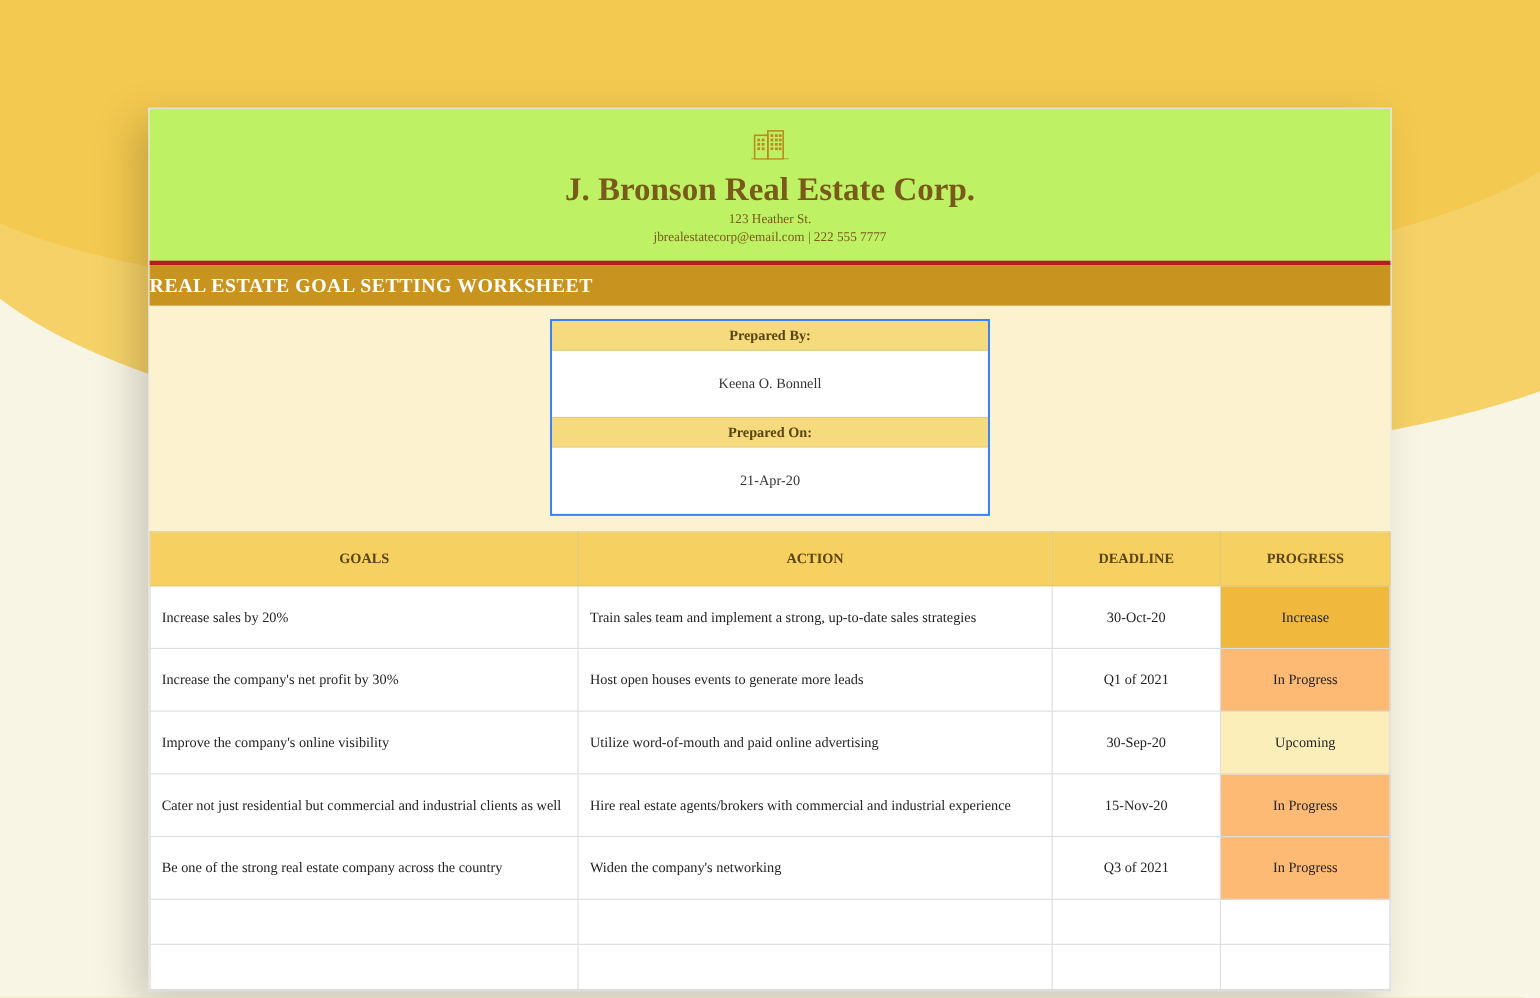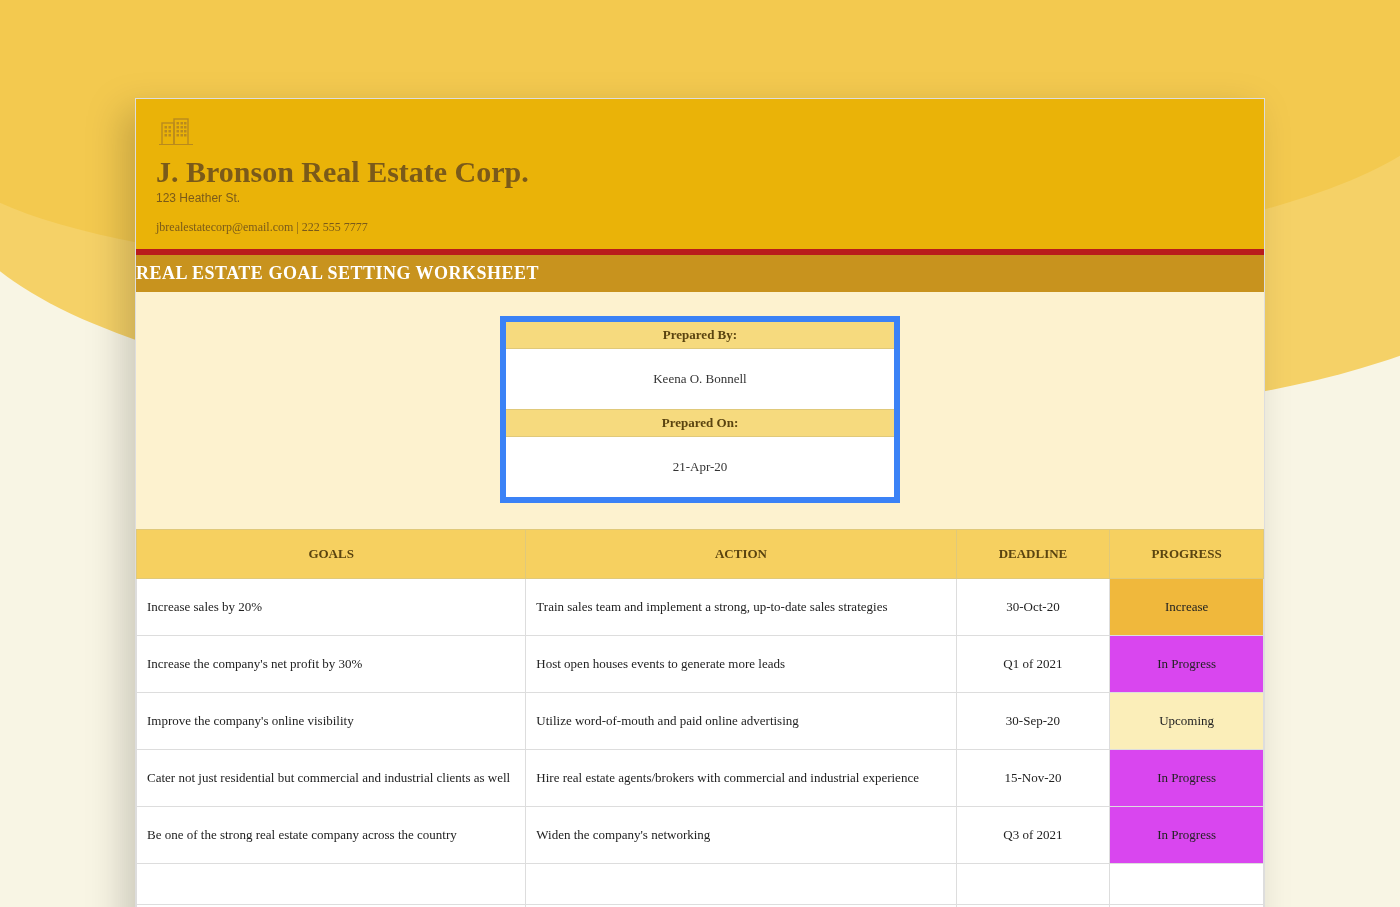--- a/index.html
+++ b/index.html
@@ -13,47 +13,47 @@
 
 .hero{position:relative;z-index:2;padding:50px 90px 0 90px}
 .hero h1{font-family:Arial,sans-serif;font-weight:900;font-size:56px;line-height:1.08;color:#5b5b5b;letter-spacing:0.5px;text-transform:uppercase}
 .hero p{margin-top:28px;font-size:26px;line-height:1.4;color:#5b5b5b;font-weight:500;max-width:600px}
 
 
 .card-wrap{position:relative;z-index:2;margin:48px auto 0;width:1130px;filter:drop-shadow(-12px 12px 18px rgba(0,0,0,0.18))}
 .card{background:#fff;width:100%;border:1px solid #ddd}
 
 
-.letterhead{background:#eab308;padding:18px 20px 14px;text-align:left;border-bottom:6px solid #b91c1c}
+.letterhead{background:#bef264;padding:18px 20px 14px;text-align:center;border-bottom:4px solid #b91c1c}
 .bld-icon{display:inline-block;margin-bottom:6px}
 .letterhead h2{font-family:"Times New Roman",serif;font-weight:700;font-size:30px;color:#7a5a1a}
-.letterhead .addr{font-family:Liberation Sans, sans-serif;font-size:12px;color:#7a5a1a;margin-top:2px}
-.letterhead .contact{font-family:"Times New Roman",serif;font-size:12px;color:#7a5a1a;margin-top:15px}
+.letterhead .addr{font-family:Liberation Serif, serif;font-size:12px;color:#7a5a1a;margin-top:2px}
+.letterhead .contact{font-family:"Times New Roman",serif;font-size:12px;color:#7a5a1a;margin-top:1px}
 
 
 .titlebar{background:#c8931e;color:#fff;text-align:left;font-family:"Times New Roman",serif;font-weight:700;font-size:18px;letter-spacing:0.5px;padding:8px 0}
 
 
 .meta-wrap{background:#fdf2cf;padding:12px 0 14px}
-.meta{width:400px;margin:12px auto;border:6px solid #3b82f6;font-family:"Times New Roman",serif;font-size:13px;text-align:center}
+.meta{width:400px;margin:0 auto;border:2px solid #3b82f6;font-family:"Times New Roman",serif;font-size:13px;text-align:center}
 .meta .lbl{background:#f6da7e;color:#5a4410;font-weight:700;padding:5px 0;border-bottom:1px solid #e0c97a}
 .meta .val{background:#fff;color:#333;padding:22px 0;border-bottom:1px solid #e0c97a}
 .meta .val:last-child{border-bottom:none}
 
 
 table.goals{width:100%;border-collapse:collapse;font-family:"Times New Roman",serif;font-size:13px;color:#222}
 table.goals th{background:#f6d060;color:#5a4410;font-weight:700;padding:16px 24px;text-align:center;border:1px solid #e0c97a}
 table.goals td{border:1px solid #ddd;padding:20px 10px;height:34px;vertical-align:middle}
 table.goals td.c-goal{width:380px}
 table.goals td.c-action{width:420px}
 table.goals td.c-deadline{width:150px;text-align:center}
 table.goals td.c-progress{width:150px;text-align:center}
 
 .p-complete{background:#f0b83c}
-.p-inprogress{background:#d946ef}
+.p-inprogress{background:#fdba74}
 .p-upcoming{background:#fbeeb9}
 </style>
 </head>
 <body>
 
 <div class="wave-bg">
   <div class="wave-shape"></div>
   <div class="wave-shape2"></div>
 </div>
 

